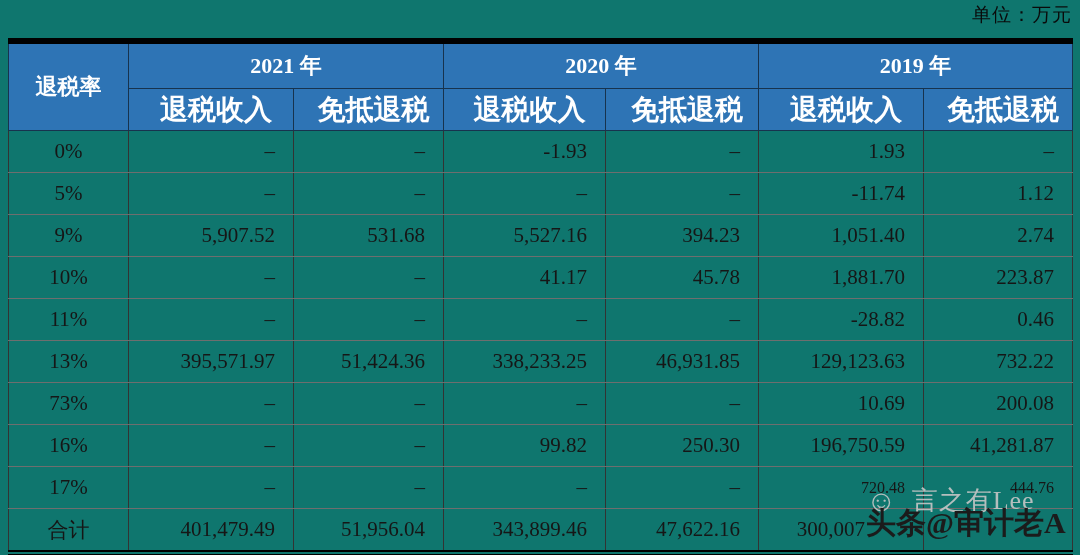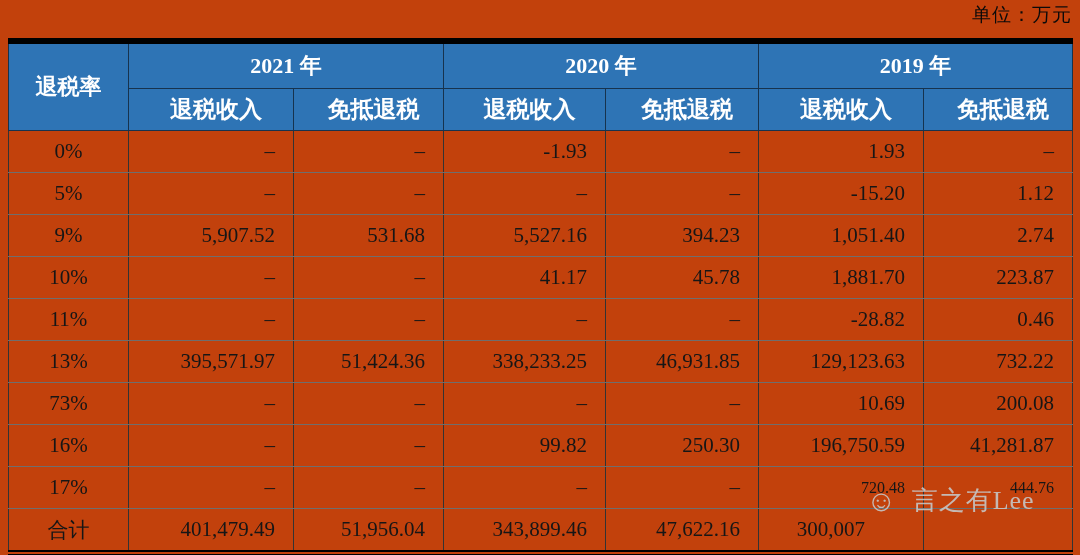--- a/index.html
+++ b/index.html
@@ -10,21 +10,21 @@
     --grid-v: #333333;
     --thick: #000000;
     --wm-gray: #c6c6c6;
     --wm-dark: #1b1b1b;
   }
   html, body { margin: 0; padding: 0; background: #ffffff; }
   .canvas {
     position: relative;
     width: 1080px;
     height: 555px;
-    background: #c2410c;
+    background: #0f766e;
     overflow: hidden;
     font-family: "Liberation Serif", "DejaVu Serif", serif;
   }
   .unit-label {
     position: absolute;
     top: 2px;
     right: 8px;
     font-size: 19px;
     color: #0a0a0a;
     letter-spacing: 1px;
@@ -43,21 +43,21 @@
   }
   thead th {
     background: var(--header-bg);
     color: var(--header-text);
     font-weight: bold;
     border: 1px solid #17334e;
     text-align: center;
     padding: 0;
   }
   thead tr.years th { font-size: 22px; height: 44px; border-top: 2px solid #ffffff; }
-  thead tr.subs  th { font-size: 23px; height: 41px; padding-left: 10px; }
+  thead tr.subs  th { font-size: 28px; height: 41px; padding-left: 10px; }
   thead th.corner   { font-size: 21px; }
   tbody td {
     height: 41px;
     font-size: 21px;
     color: var(--body-text);
     border-left: 1px solid var(--grid-v);
     border-right: 1px solid var(--grid-v);
     border-top: 1px solid var(--grid-h);
     border-bottom: 1px solid var(--grid-h);
     padding: 0;
@@ -137,21 +137,21 @@
           <td class="num">–</td>
           <td class="num">1.93</td>
           <td class="num">–</td>
         </tr>
         <tr>
           <td class="rate">5%</td>
           <td class="num">–</td>
           <td class="num">–</td>
           <td class="num">–</td>
           <td class="num">–</td>
-          <td class="num">-15.20</td>
+          <td class="num">-11.74</td>
           <td class="num">1.12</td>
         </tr>
         <tr>
           <td class="rate">9%</td>
           <td class="num">5,907.52</td>
           <td class="num">531.68</td>
           <td class="num">5,527.16</td>
           <td class="num">394.23</td>
           <td class="num">1,051.40</td>
           <td class="num">2.74</td>
@@ -220,14 +220,15 @@
           <td class="num"></td>
         </tr>
       </tbody>
   </table>
 
   <div class="wm-gray">
     <span class="smiley">☺</span>
     <span class="wm-gray-text">言之有Lee</span>
   </div>
 
+  <div class="wm-dark">头条@审计老A</div>
 
 </div>
 
 </body></html>

